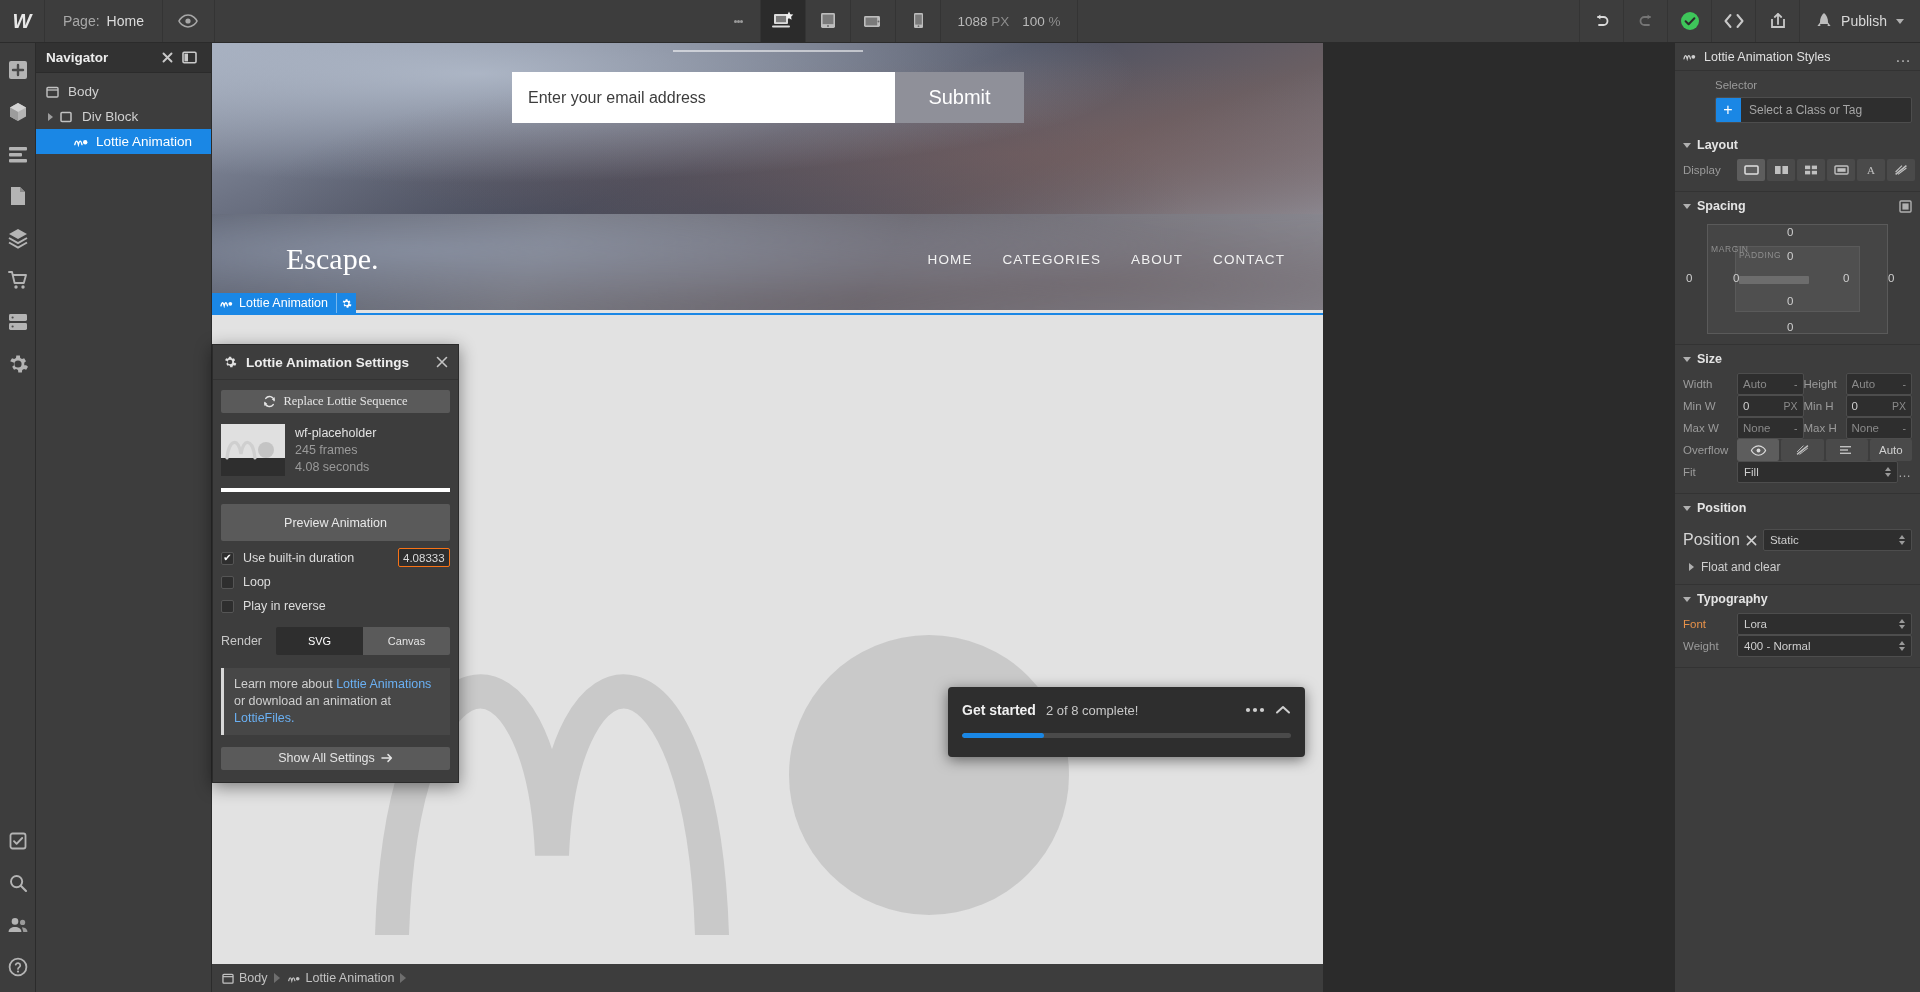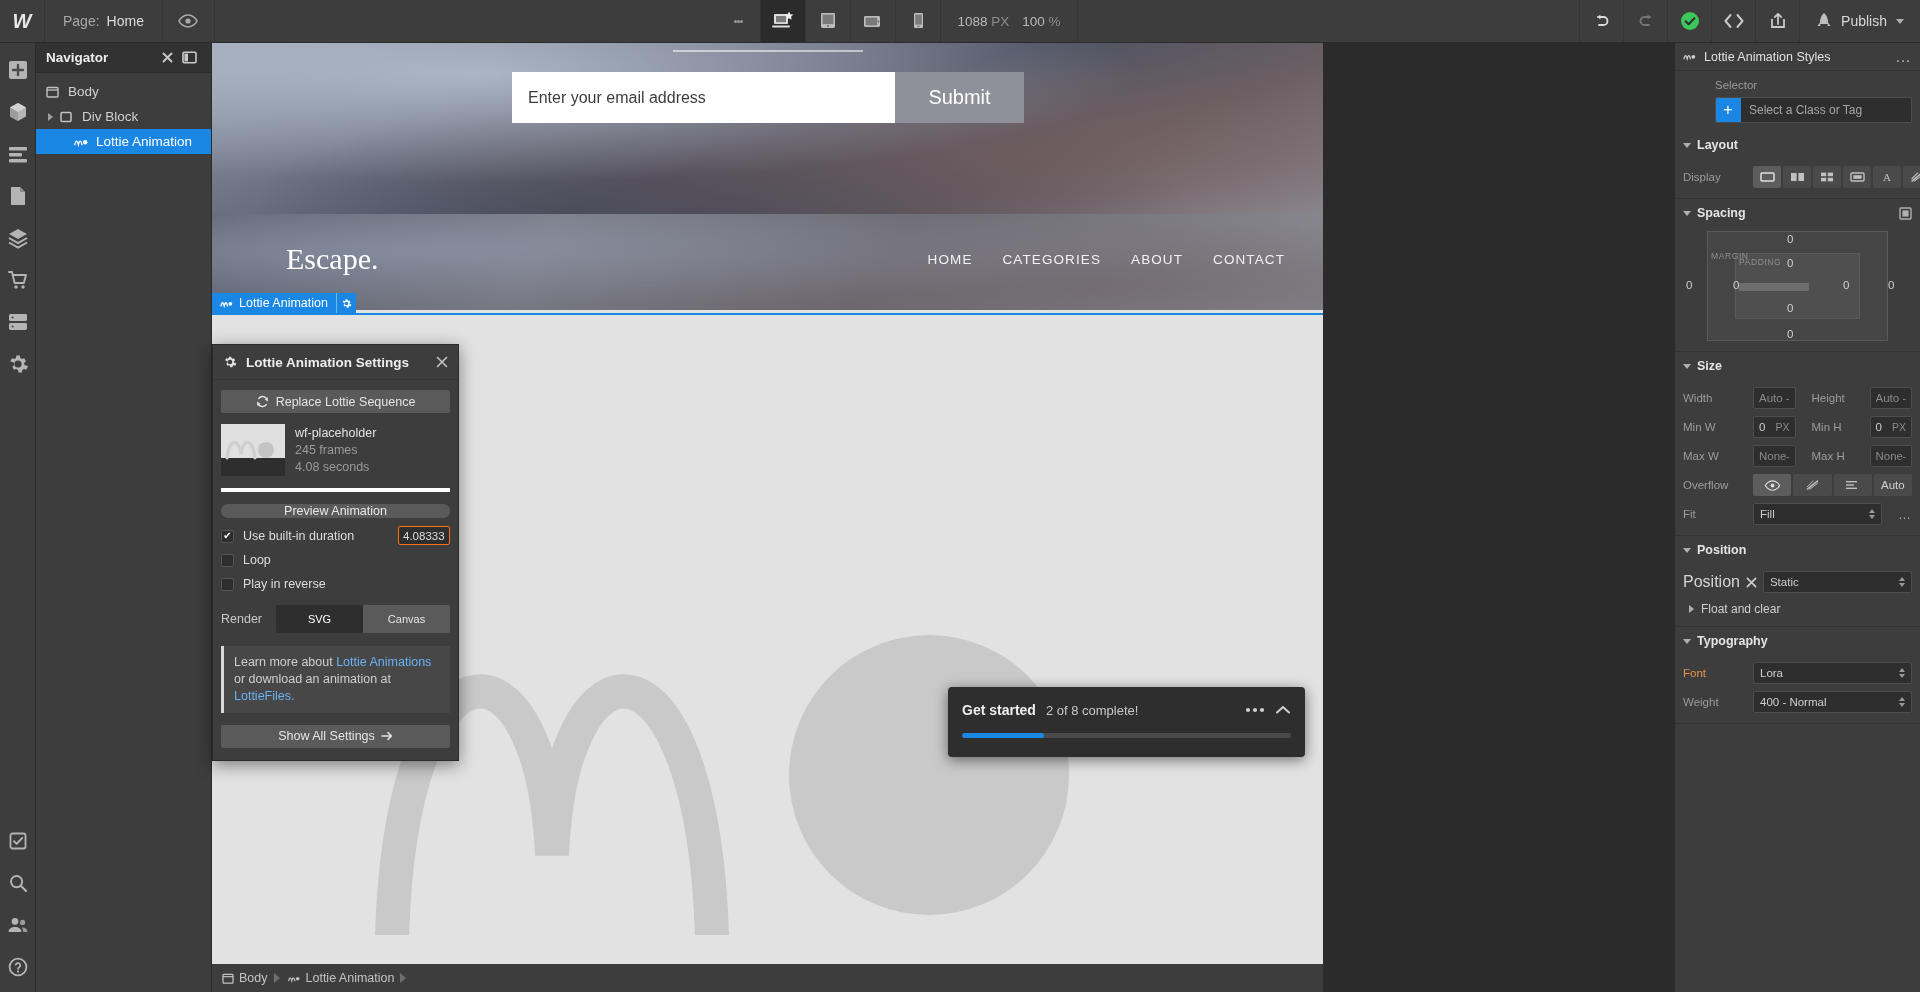--- a/index.html
+++ b/index.html
@@ -198,33 +198,33 @@
   .modal-head {
     height:35px; display:flex; align-items:center; padding:0 10px; gap:9px;
     border-bottom:1px solid #333;
   }
   .modal-title { font-size:13.5px; font-weight:bold; color:#ededed; flex:1; }
   .modal-close { cursor:pointer; color:#c4c4c4; font-size:16px; line-height:1; }
   .modal-body { padding:10px 8px 12px; }
   .wide-btn {
     width:100%; height:23px; background:#5a5a5a; border:none; color:#e4e4e4;
     font-size:12.5px; display:flex; align-items:center; justify-content:center;
-    gap:7px; cursor:pointer; font-family:Liberation Sans, sans-serif;
+    gap:7px; cursor:pointer; font-family:Liberation Serif, serif;
     border-radius:2px;
   }
   .file-row { display:flex; gap:10px; margin-top:11px; padding-bottom:12px;
               border-bottom:4px solid #ffffff; }
   .thumb { width:64px; height:52px; background:#2e2e2e; position:relative; overflow:hidden; }
   .thumb .top { position:absolute; top:0; left:0; right:0; height:34px; background:#e0e0e0; }
   .file-meta { padding-top:2px; }
   .file-name { font-size:12.5px; color:#e2e2e2; }
   .file-sub { font-size:12.5px; color:#9a9a9a; margin-top:3px; }
   .preview-btn {
-    width:100%; height:14px; background:#5a5a5a; border:none; color:#e8e8e8;
-    font-size:12.5px; margin-top:12px; cursor:pointer; border-radius:8px;
+    width:100%; height:37px; background:#5a5a5a; border:none; color:#e8e8e8;
+    font-size:12.5px; margin-top:12px; cursor:pointer; border-radius:2px;
     font-family:"Liberation Sans", sans-serif;
   }
   .chk-row { display:flex; align-items:center; margin-top:10px; position:relative; }
   .chkbox {
     width:13px; height:13px; background:#2e2e2e; border:1px solid #555;
     border-radius:2px; display:flex; align-items:center; justify-content:center;
     cursor:pointer; flex:none;
   }
   .chkbox.checked { background:#2e2e2e; }
   .chkbox.checked:after {
@@ -303,21 +303,21 @@
   .sel-input {
     display:flex; align-items:center; height:26px; background:#2e2e2e;
     border:1px solid #4d4d4d; border-radius:2px; overflow:hidden;
   }
   .sel-plus {
     width:26px; height:26px; background:#1a87e5; color:#fff; display:flex;
     align-items:center; justify-content:center; font-size:16px; flex:none;
     cursor:pointer; margin:-1px;
   }
   .sel-txt { font-size:12px; color:#a5a5a5; padding-left:9px; }
-  .row { display:flex; align-items:center; margin-top:7px; gap:16px; }
+  .row { display:flex; align-items:center; gap:0; }
   .row .lb { font-size:11.5px; color:#9b9b9b; width:54px; flex:none; }
   .icon-group { display:flex; gap:2px; }
   .ig-btn {
     width:28px; height:22px; background:#4a4a4a; display:flex; align-items:center;
     justify-content:center; cursor:pointer; border-radius:2px;
   }
   .ig-btn.on { background:#5d5d5d; }
   .inp {
     background:#2e2e2e; border:1px solid #4d4d4d; height:22px; color:#cfcfcf;
     font-size:11.5px; padding:0 5px; border-radius:2px; outline:none;

